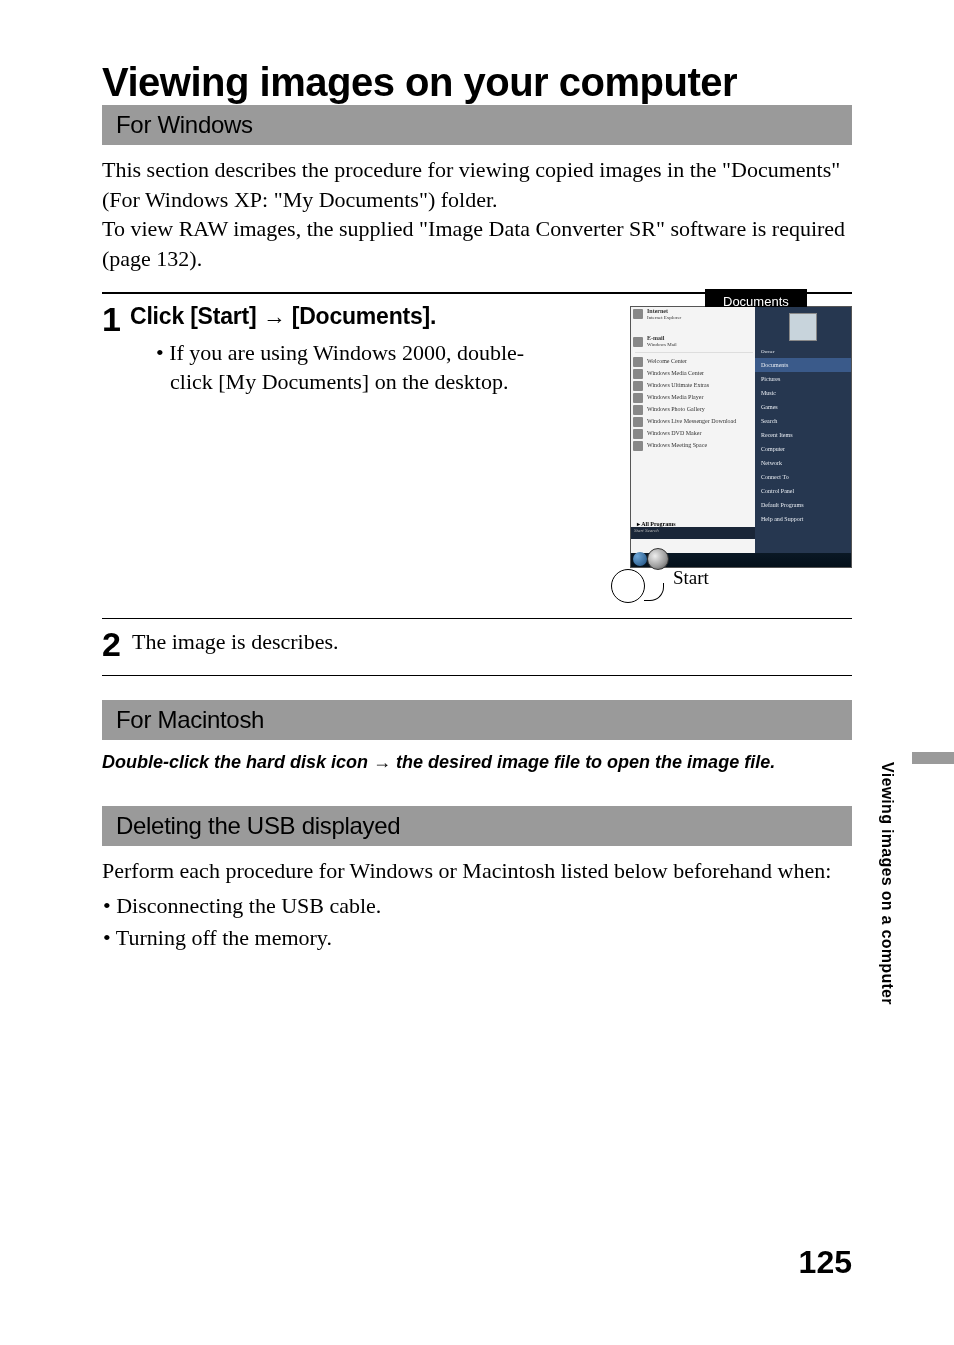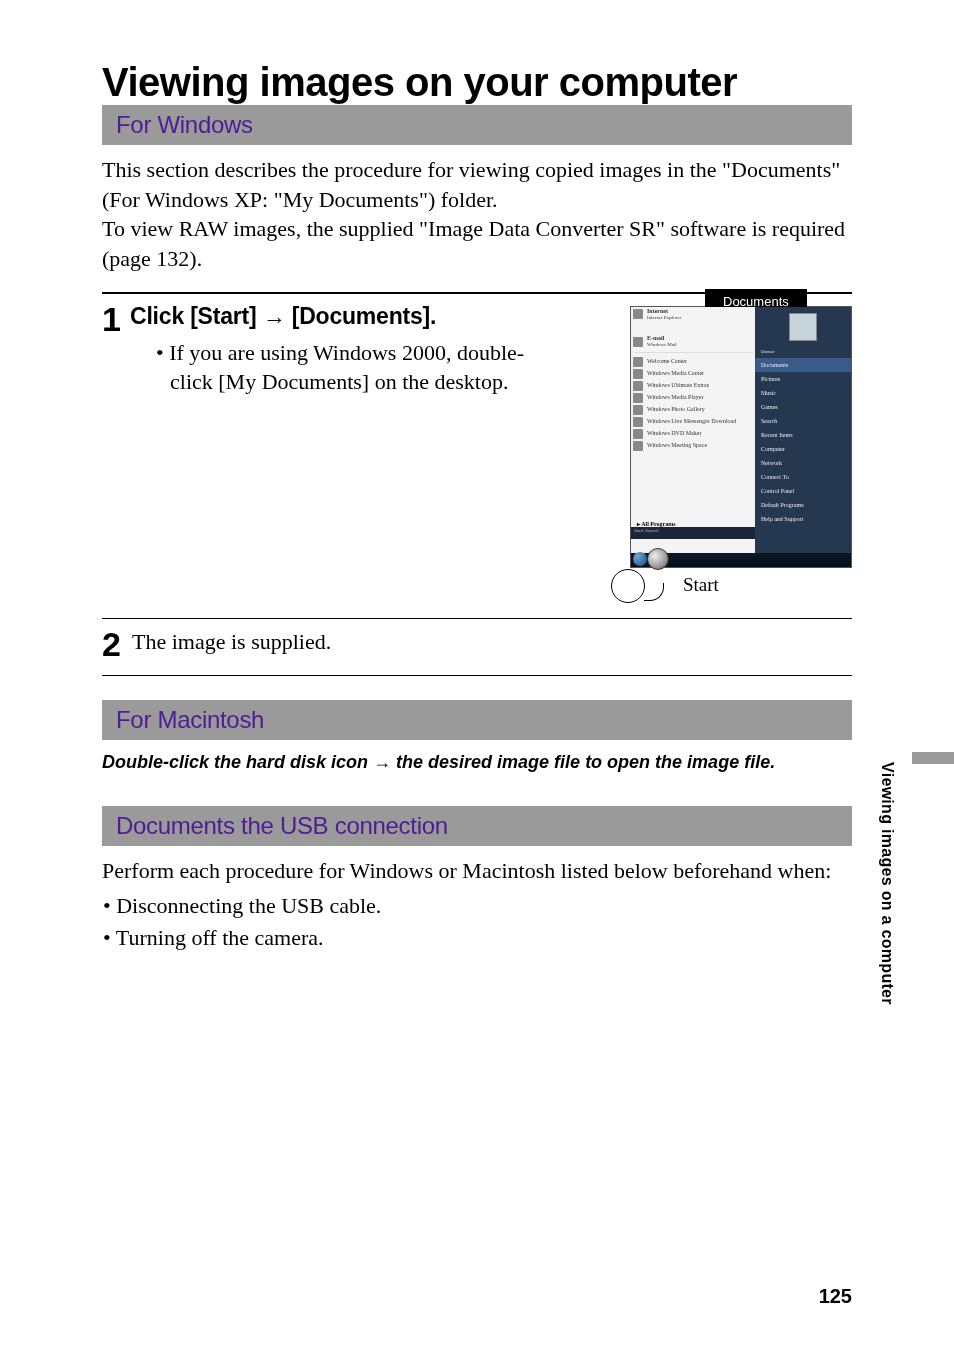--- a/index.html
+++ b/index.html
@@ -12,21 +12,21 @@
       padding: 60px 102px 40px 102px;
     }
     .page-title {
       font-family: Arial, Helvetica, sans-serif;
       font-size: 40px;
       font-weight: 900;
       letter-spacing: -0.5px;
     }
     .section-bar {
       background: #9a9a9a;
-      color: #4c1d95;
+      color: #000000;
       font-family: Arial, Helvetica, sans-serif;
       font-size: 24px;
       font-weight: 400;
       padding: 6px 14px;
       margin-bottom: 10px;
       letter-spacing: -0.3px;
     }
     .intro-text {
       font-size: 22px;
       line-height: 1.35;
@@ -119,22 +119,21 @@
       color: #fff;
       border: none;
       padding: 5px 18px;
       font-size: 13px;
     }
     .start-callout-wrap {
       position: absolute;
       bottom: -36px;
       left: -20px;
       display: flex;
-      align-items: center;
-      gap: 16px;
+      gap: 6px;
     }
     .lens-circle {
       width: 34px;
       height: 34px;
       border: 1.5px solid #000;
       border-radius: 50%;
       position: relative;
     }
     .start-label {
       font-size: 19px;
@@ -276,24 +275,24 @@
     .bullets {
       font-size: 22px;
       line-height: 1.45;
     }
     .bullets .bi {
       padding-left: 16px;
       text-indent: -15px;
     }
     .page-number {
       position: absolute;
-      bottom: 37px;
+      bottom: 64px;
       right: 102px;
       font-family: Arial, Helvetica, sans-serif;
-      font-size: 20px;
+      font-size: 32px;
       font-weight: 900;
     }
     .lens-wrap {
       position: relative;
       display: inline-block;
     }
     .curve-line {
       position: absolute;
       left: 33px;
       top: 14px;
@@ -384,37 +383,37 @@
     </div>
   </div>
 </div>
 
 <div style="height:36px;"></div>
 <hr class="hr-thin">
 
 <div class="step-row">
   <div class="step-num">2</div>
   <div class="step-content">
-    <div class="body-indent" style="padding-left:2px;">The image is supplied.</div>
+    <div class="body-indent" style="padding-left:2px;">The image is describes.</div>
   </div>
 </div>
 
 <hr class="hr-thin" style="margin-top:14px;margin-bottom:24px;">
 
 <div class="section-bar">For Macintosh</div>
 
 <div class="mac-heading">
   <span>Double-click the hard disk icon </span><span class="arrow">→</span><span> the desired image file to open the image file.</span>
 </div>
 
-<div class="section-bar">Documents the USB connection</div>
+<div class="section-bar">Deleting the USB displayed</div>
 
 <div class="intro-text" style="margin-bottom:4px;">Perform each procedure for Windows or Macintosh listed below beforehand when:</div>
 
 <div class="bullets">
   <div class="bi">• <span>Disconnecting the USB cable.</span></div>
-  <div class="bi">• <span>Turning off the camera.</span></div>
+  <div class="bi">• <span>Turning off the memory.</span></div>
 </div>
 
 <div class="sidebar-tab"></div>
 <div class="sidebar-text">Viewing images on a computer</div>
 
 <div class="page-number">125</div>
 
 </body></html>

